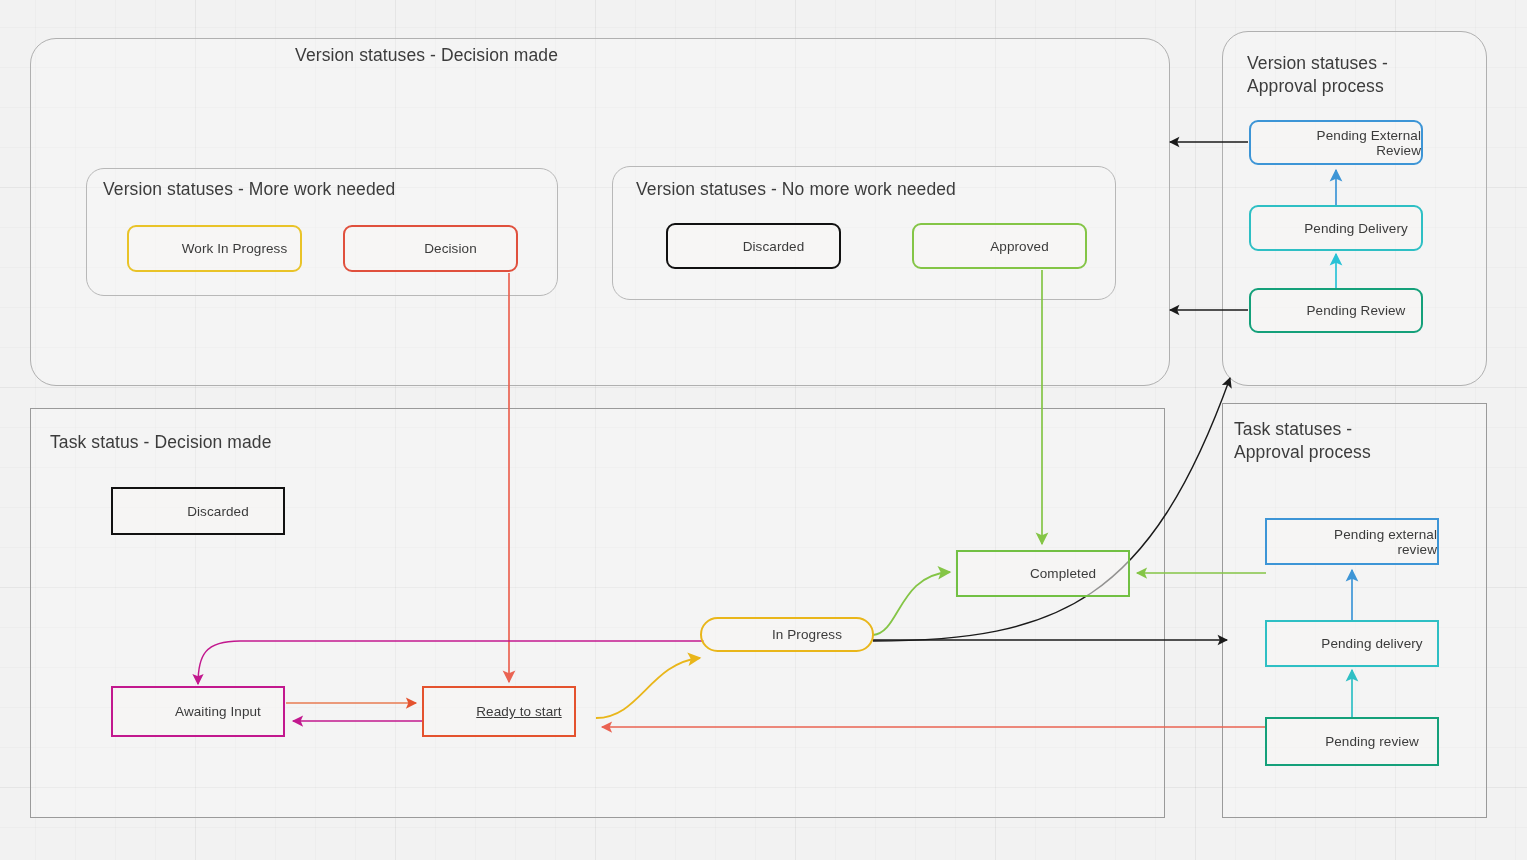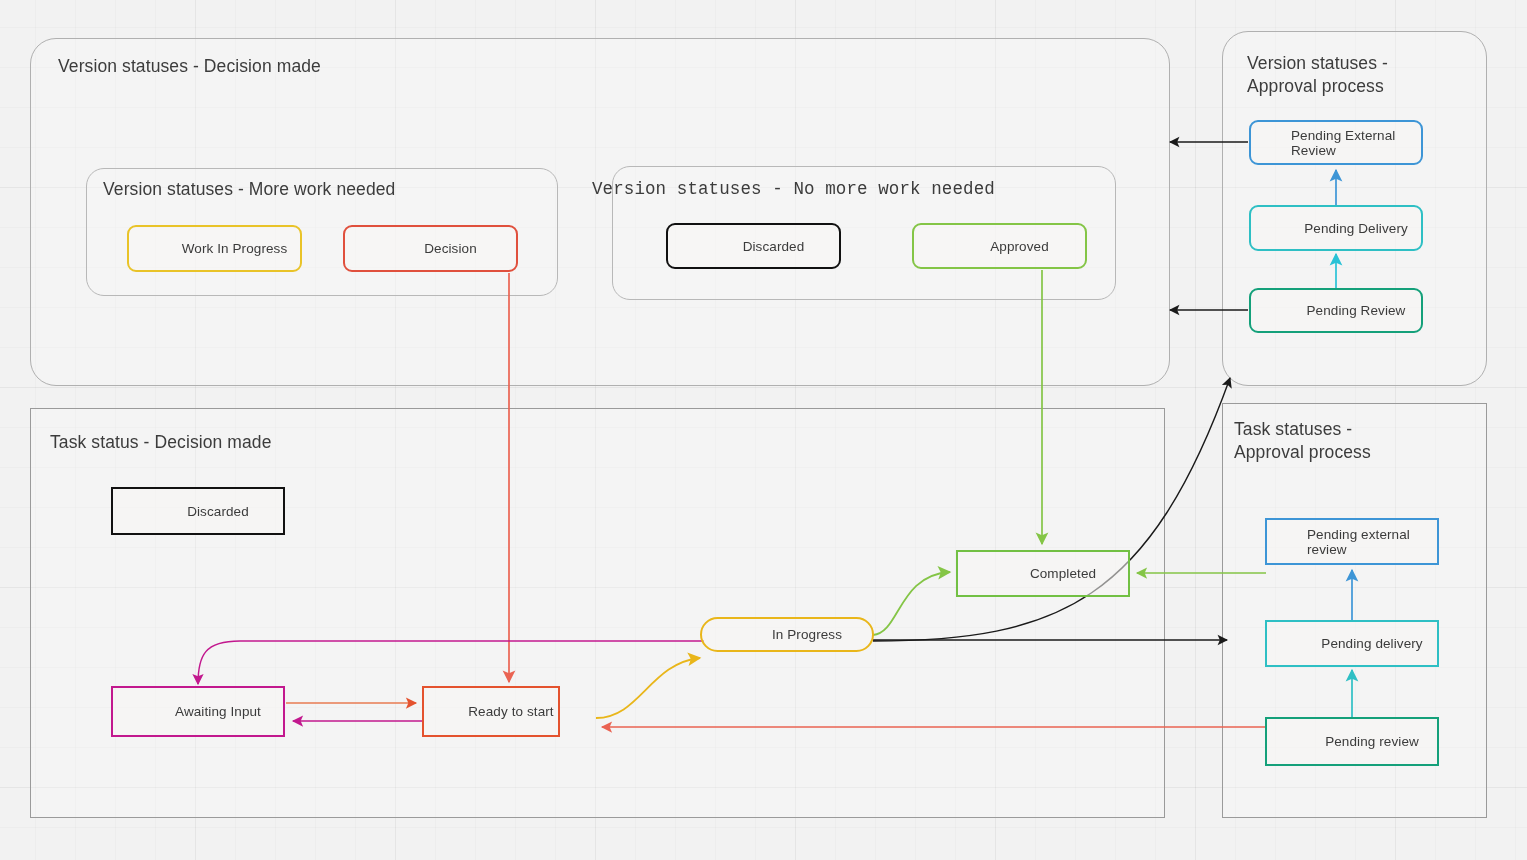--- a/index.html
+++ b/index.html
@@ -37,21 +37,21 @@
     line-height: 1.32;
     white-space: pre-line;
     letter-spacing: 0.1px;
   }
   .node {
     position: absolute;
     box-sizing: border-box;
     display: flex;
     align-items: center;
     justify-content: center;
-    text-align: left;
+    text-align: right;
     color: #3b3b3b;
     font-size: 13.5px;
     background: rgba(247,246,244,0.55);
     letter-spacing: 0.1px;
     padding-left: 40px;
   }
   .node.r { border-radius: 9px; border-width: 2.4px; border-style: solid; }
   .node.s { border-radius: 0; border-width: 2.2px; border-style: solid; }
   svg.edges {
     position: absolute;
@@ -61,27 +61,27 @@
     pointer-events: none;
     overflow: visible;
   }
 </style>
 </head>
 <body>
 
 <div id="canvas">
 
   <div class="group rounded" style="left:30px; top:38px; width:1140px; height:348px;"></div>
-  <div class="group-title" style="left:58px; top:55px; width:500px;">Version statuses - Decision made</div>
+  <div class="group-title" style="left:58px; top:44px; width:500px;text-align:right;">Version statuses - Decision made</div>
 
   <div class="group rounded-sm" style="left:86px; top:168px; width:472px; height:128px;"></div>
   <div class="group-title" style="left:103px; top:178px; width:440px;">Version statuses - More work needed</div>
 
   <div class="group rounded-sm" style="left:612px; top:166px; width:504px; height:134px;"></div>
-  <div class="group-title" style="left:592px; top:178px; width:470px;font-family:Liberation Mono, monospace;">Version statuses - No more work needed</div>
+  <div class="group-title" style="left:636px; top:178px; width:470px;">Version statuses - No more work needed</div>
 
   <div class="group rounded" style="left:1222px; top:31px; width:265px; height:355px;"></div>
   <div class="group-title" style="left:1247px; top:52px; width:230px;">Version statuses -
 Approval process</div>
 
   <div class="group square" style="left:30px; top:408px; width:1135px; height:410px;"></div>
   <div class="group-title" style="left:50px; top:431px; width:500px;">Task status - Decision made</div>
 
   <div class="group square" style="left:1222px; top:403px; width:265px; height:415px;"></div>
   <div class="group-title" style="left:1234px; top:418px; width:230px;">Task statuses -
@@ -182,21 +182,21 @@
   </div>
 
   <div class="node s" style="left:111px; top:487px; width:174px; height:48px; border-color:#111111;">
     <span>Discarded</span>
   </div>
 
   <div class="node s" style="left:111px; top:686px; width:174px; height:51px; border-color:#c2188e;">
     <span>Awaiting Input</span>
   </div>
 
-  <div class="node s" style="left:422px; top:686px; width:138px; height:51px; border-color:#e4522e;">
+  <div class="node s" style="left:422px; top:686px; width:154px; height:51px; border-color:#e4522e;text-decoration:underline;">
     <span>Ready to start</span>
   </div>
 
   <div class="node s" style="left:700px; top:617px; width:174px; height:35px; border-color:#e9b61a;border-radius:21px;">
     <span>In Progress</span>
   </div>
 
   <div class="node s" style="left:956px; top:550px; width:174px; height:47px; border-color:#72c043;">
     <span>Completed</span>
   </div>

